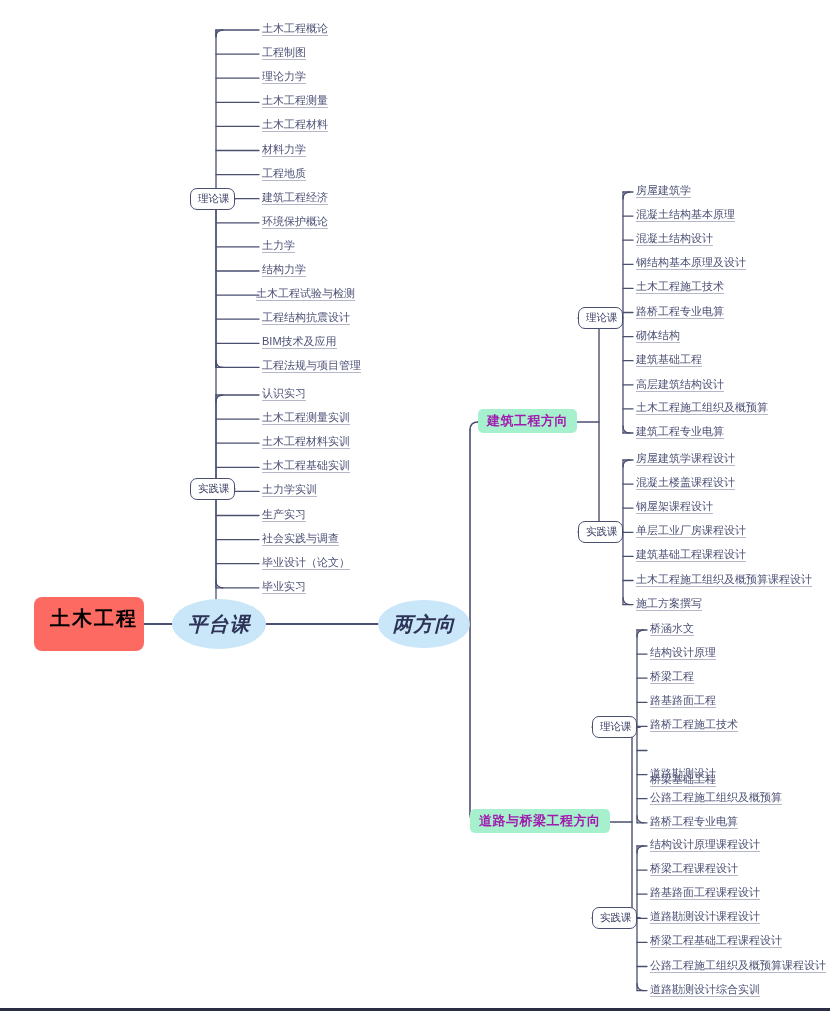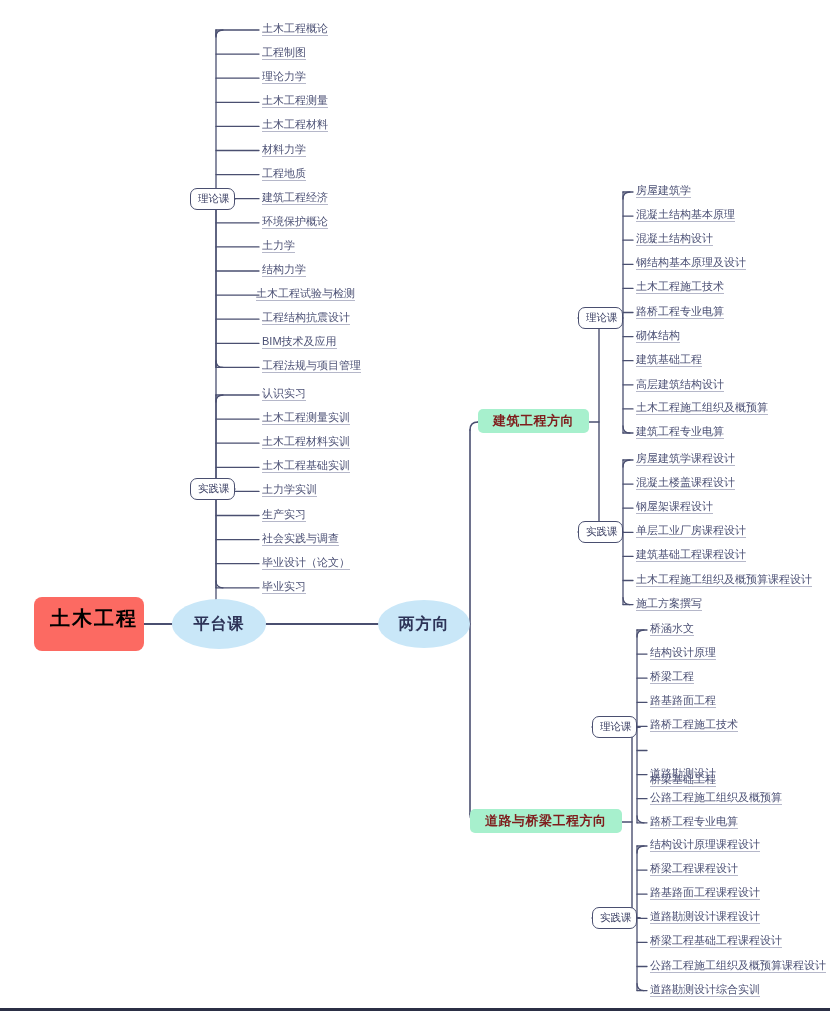--- a/index.html
+++ b/index.html
@@ -42,38 +42,39 @@
     letter-spacing: 2px;
     border-radius: 8px;
     padding: 10px 16px;
     text-align: center;
     line-height: 1.1;
   }
   
   .ellipse-node {
     background: #c9e7f8;
     color: #2d3357;
-    font-size: 16px;
+    font-size: 20px;
     font-weight: bold;
     letter-spacing: 1px;
     border-radius: 50%;
     text-align: center;
     display: flex;
     align-items: center;
     justify-content: center;
+    font-style: italic;
   }
   
   .green-node {
     background: #a7f0cd;
-    color: #7f1d1d;
+    color: #a21caf;
     font-size: 13px;
     font-weight: bold;
     letter-spacing: .5px;
     border-radius: 5px;
-    padding: 5px 15px;
+    padding: 5px 9px;
     text-align: center;
     line-height: 1.1;
   }
   
   .box-node {
     border: 1.4px solid #4a4f70;
     border-radius: 7px;
     background: #ffffff;
     color: #3a3f63;
     font-size: 10.5px;

